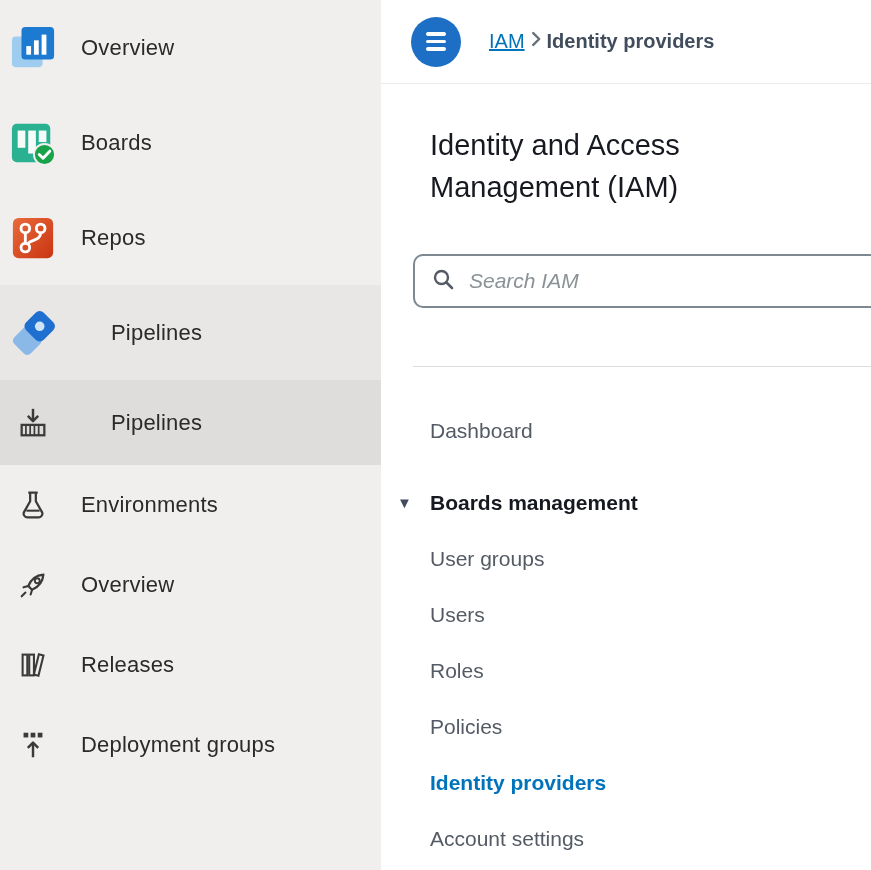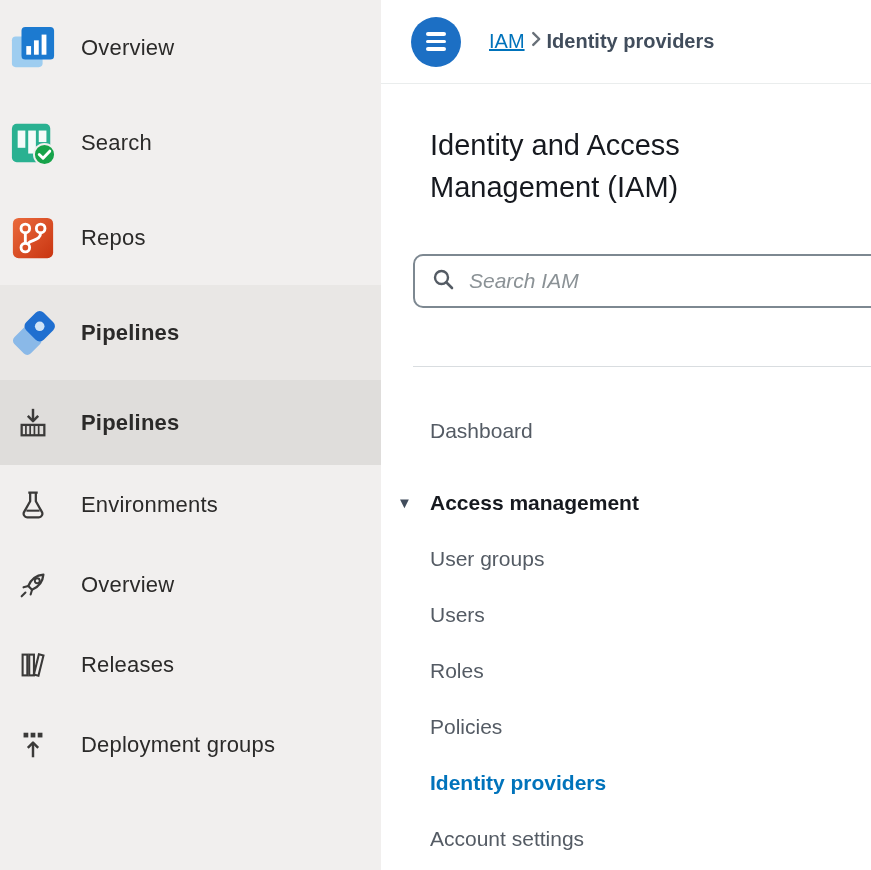--- a/index.html
+++ b/index.html
@@ -26,21 +26,21 @@
   .side-item.hover { background:#e9e7e5; }
   .side-item.selected { background:#dfdddb; }
   .icon-box {
     width:48px; height:48px; margin:0 24px 0 9px;
     display:flex; align-items:center; justify-content:center;
     flex-shrink:0;
   }
   .side-label {
     font-size:22px; color:#2b2a29; letter-spacing:.2px;
   }
-  .side-label.bold { font-weight:700; }
+  .side-label.bold { font-weight:400;margin-left:30px; }
 
   
   .panel {
     flex:1; background:#fff; position:relative;
     display:flex; flex-direction:column;
   }
   .crumbbar {
     height:84px; flex-shrink:0;
     border-bottom:1px solid #eaeded;
     display:flex; align-items:center;
@@ -137,21 +137,21 @@
       <span class="icon-box">
         <svg width="46" height="46" viewBox="0 0 48 48">
           <rect x="2" y="4" width="40" height="40" rx="5" fill="#2ab191"></rect>
           <rect x="8" y="11" width="8" height="18" fill="#fff" opacity="0.95"></rect>
           <rect x="19" y="11" width="8" height="24" fill="#fff" opacity="0.95"></rect>
           <rect x="30" y="11" width="8" height="12" fill="#fff" opacity="0.95"></rect>
           <circle cx="36" cy="36" r="11" fill="#16a34a" stroke="#f1efee" stroke-width="2"></circle>
           <path d="M30.5 36 l4 4 l7 -7.5" stroke="#fff" stroke-width="3" fill="none" stroke-linecap="round" stroke-linejoin="round"></path>
         </svg>
       </span>
-      <span class="side-label">Search</span>
+      <span class="side-label">Boards</span>
     </div>
 
     <div class="side-item lg">
       <span class="icon-box">
         <svg width="46" height="46" viewBox="0 0 48 48">
           <defs>
             <linearGradient id="gradRed" x1="0" y1="0" x2="1" y2="1">
               <stop offset="0" stop-color="#ea6a3c"></stop>
                 <stop offset="1" stop-color="#c93511"></stop>
             </linearGradient>
@@ -269,21 +269,21 @@
         <input type="text" placeholder="Search IAM" style="">
       </div>
 
       <hr class="divider">
 
       <nav class="iamnav">
         <a class="nav-item">Dashboard</a>
 
         <div class="nav-section">
           <span class="caret">▼</span>
-          <span>Access management</span>
+          <span>Boards management</span>
         </div>
 
         <a class="nav-item">User groups</a>
         <a class="nav-item">Users</a>
         <a class="nav-item">Roles</a>
         <a class="nav-item">Policies</a>
         <a class="nav-item current">Identity providers</a>
         <a class="nav-item">Account settings</a>
       </nav>
     </div>

